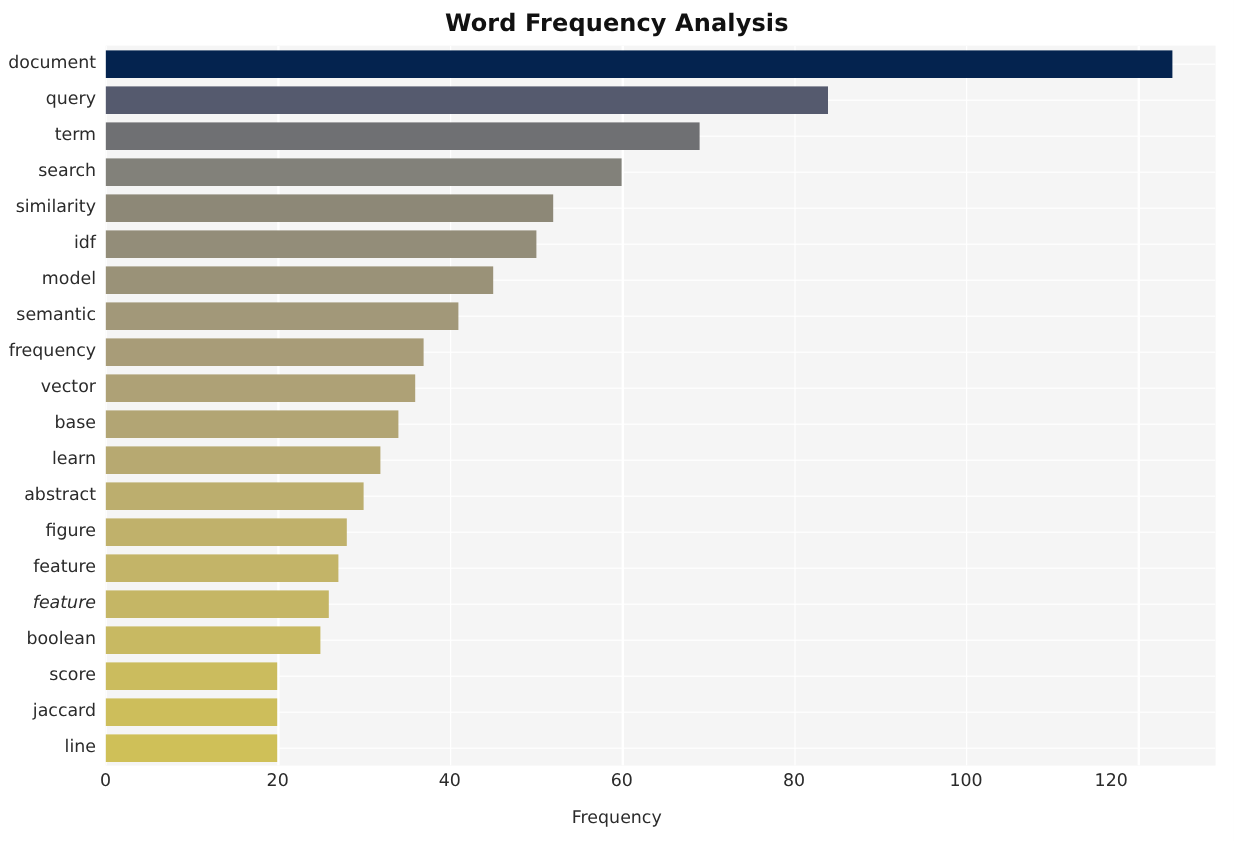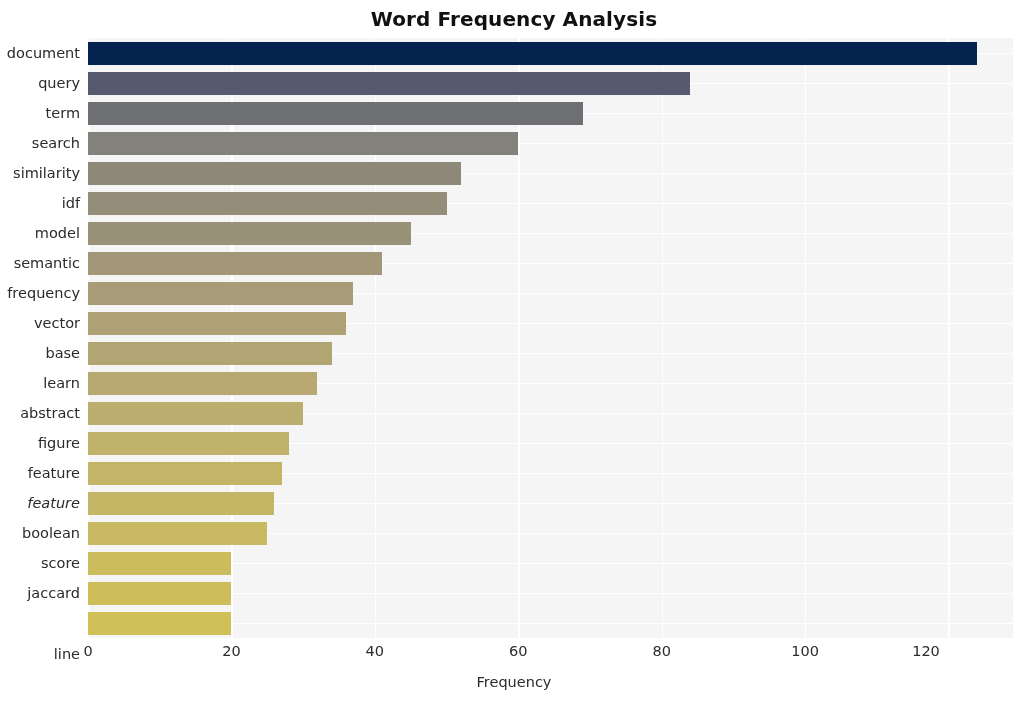--- a/index.html
+++ b/index.html
@@ -238,21 +238,21 @@
       <div class="ylabel" style="top: 270px; height: 30px; line-height: 30px;">vector</div>
       <div class="ylabel" style="top: 300px; height: 30px; line-height: 30px; padding-left: 39px;">base</div>
       <div class="ylabel" style="top: 330px; height: 30px; line-height: 30px; padding-left: 16px;">learn</div>
       <div class="ylabel" style="top: 360px; height: 30px; line-height: 30px; padding-left: 37px;">abstract</div>
       <div class="ylabel" style="top: 390px; height: 30px; line-height: 30px;">figure</div>
       <div class="ylabel" style="top: 420px; height: 30px; line-height: 30px;">feature</div>
       <div class="ylabel" style="top: 450px; height: 30px; line-height: 30px; font-style: italic;">feature</div>
       <div class="ylabel" style="top: 480px; height: 30px; line-height: 30px;">boolean</div>
       <div class="ylabel" style="top: 510px; height: 30px; line-height: 30px;">score</div>
       <div class="ylabel" style="top: 540px; height: 30px; line-height: 30px; padding-left: 18px;">jaccard</div>
-      <div class="ylabel" style="top: 570px; height: 30px; line-height: 30px; margin-top: 31px;">line</div>
+      <div class="ylabel" style="top: 570px; height: 30px; line-height: 30px;">line</div>
     </div>
 
   <div id="xtick-row">
       <div class="xtick" style="left: 88px;">0</div>
       <div class="xtick" style="left: 231.411px;">20</div>
       <div class="xtick" style="left: 374.822px;">40</div>
       <div class="xtick" style="left: 518.233px;">60</div>
       <div class="xtick" style="left: 661.643px;">80</div>
       <div class="xtick" style="left: 805.054px;">100</div>
       <div class="xtick" style="left: 926px;">120</div>

